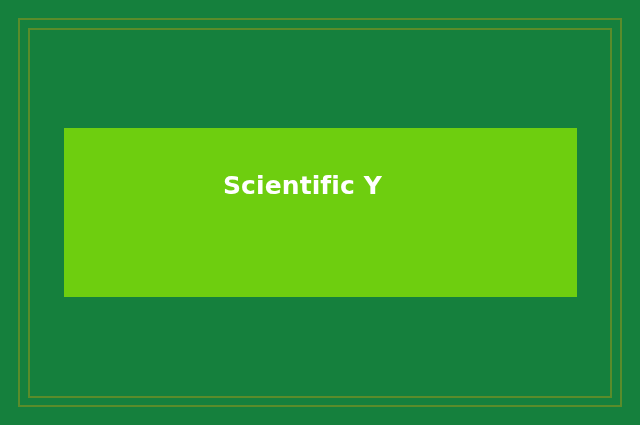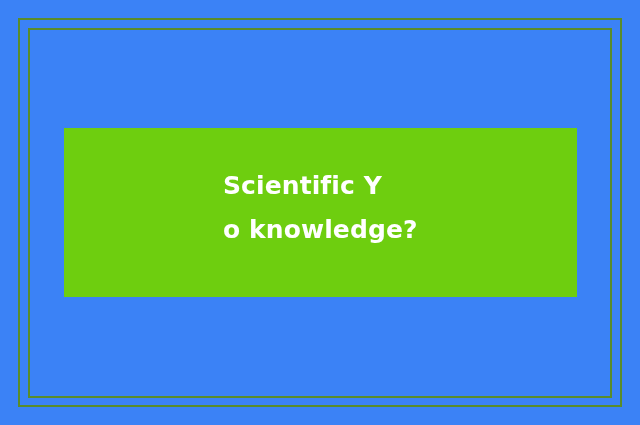--- a/index.html
+++ b/index.html
@@ -12,21 +12,21 @@
     height: 425px;
     overflow: hidden;
     font-family: "DejaVu Sans", sans-serif;
   }
 
   
   #slide-canvas {
     position: relative;
     width: 640px;
     height: 425px;
-    background: #3b82f6;
+    background: #15803d;
     box-sizing: border-box;
   }
 
   
   .frame {
     position: absolute;
     box-sizing: border-box;
     border-style: solid;
     border-width: 2px;
     border-color: #5a8c2a;
@@ -77,17 +77,16 @@
 <body>
 
 <div id="slide-canvas">
 
   <div class="frame frame-outer"></div>
   <div class="frame frame-inner"></div>
 
   <div id="content-panel">
     <div id="headline-block">
       <div class="headline-line">Scientific Y</div>
-      <div class="headline-line">o knowledge?</div>
     </div>
   </div>
 
 </div>
 
 </body></html>

